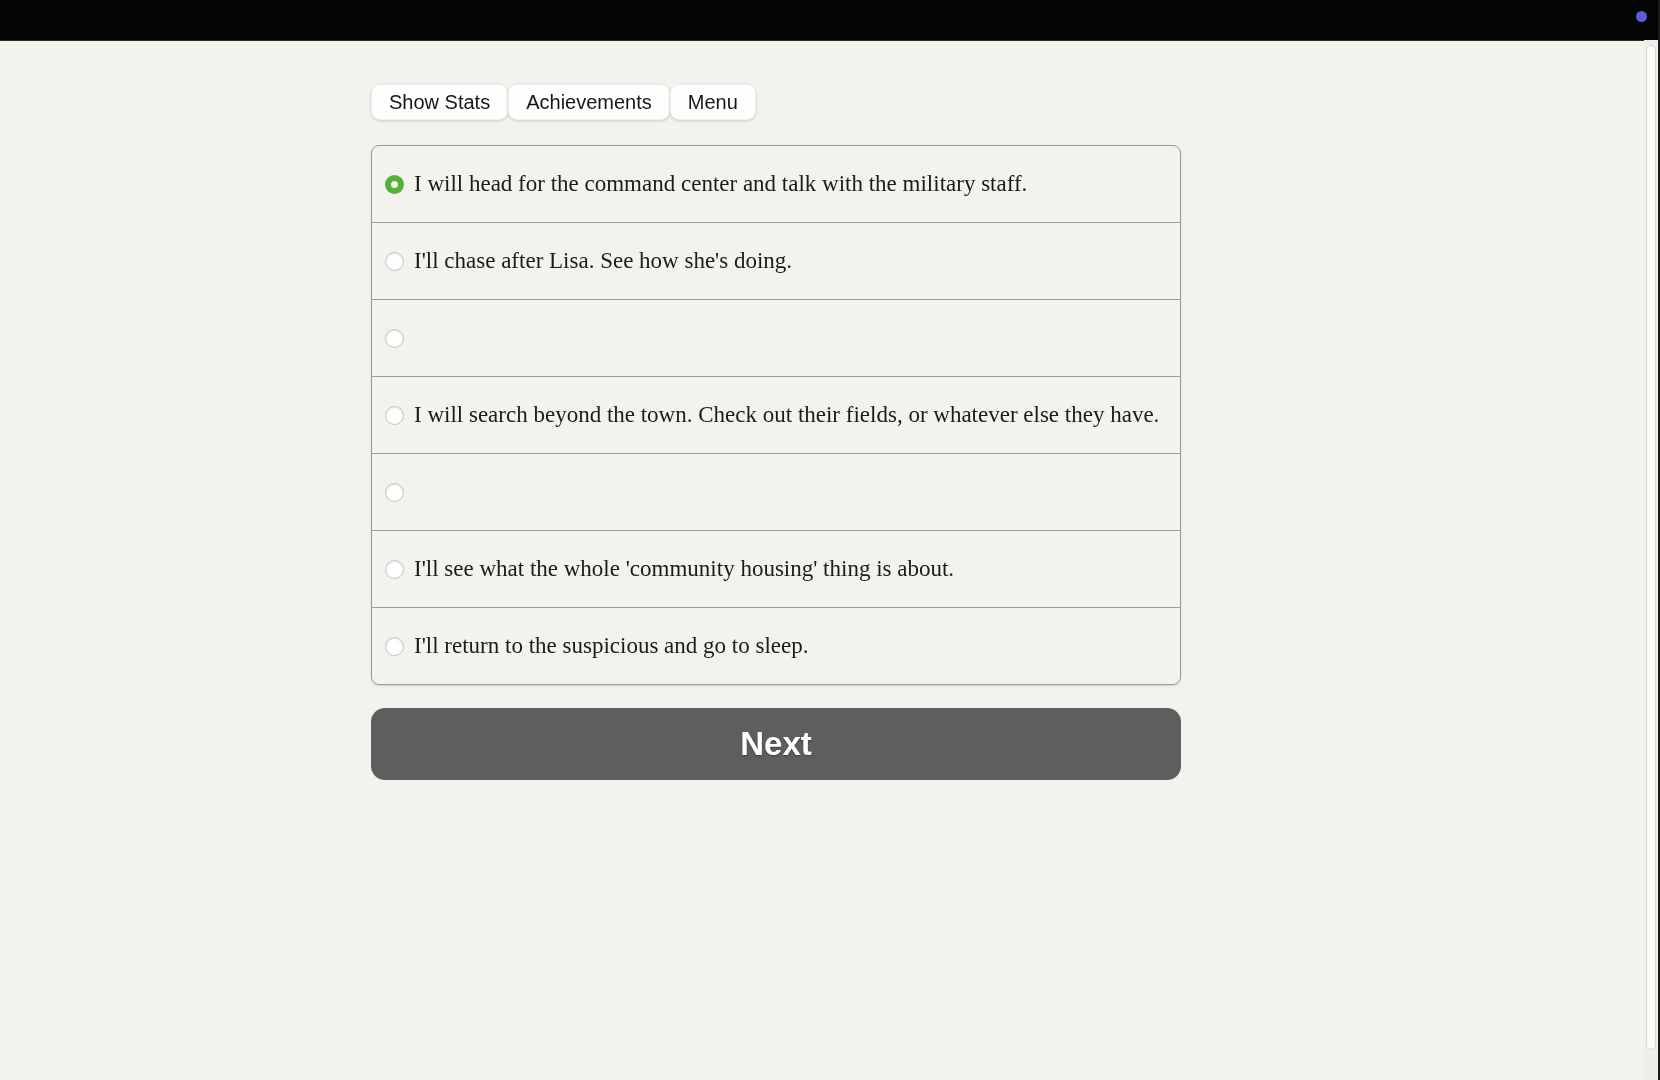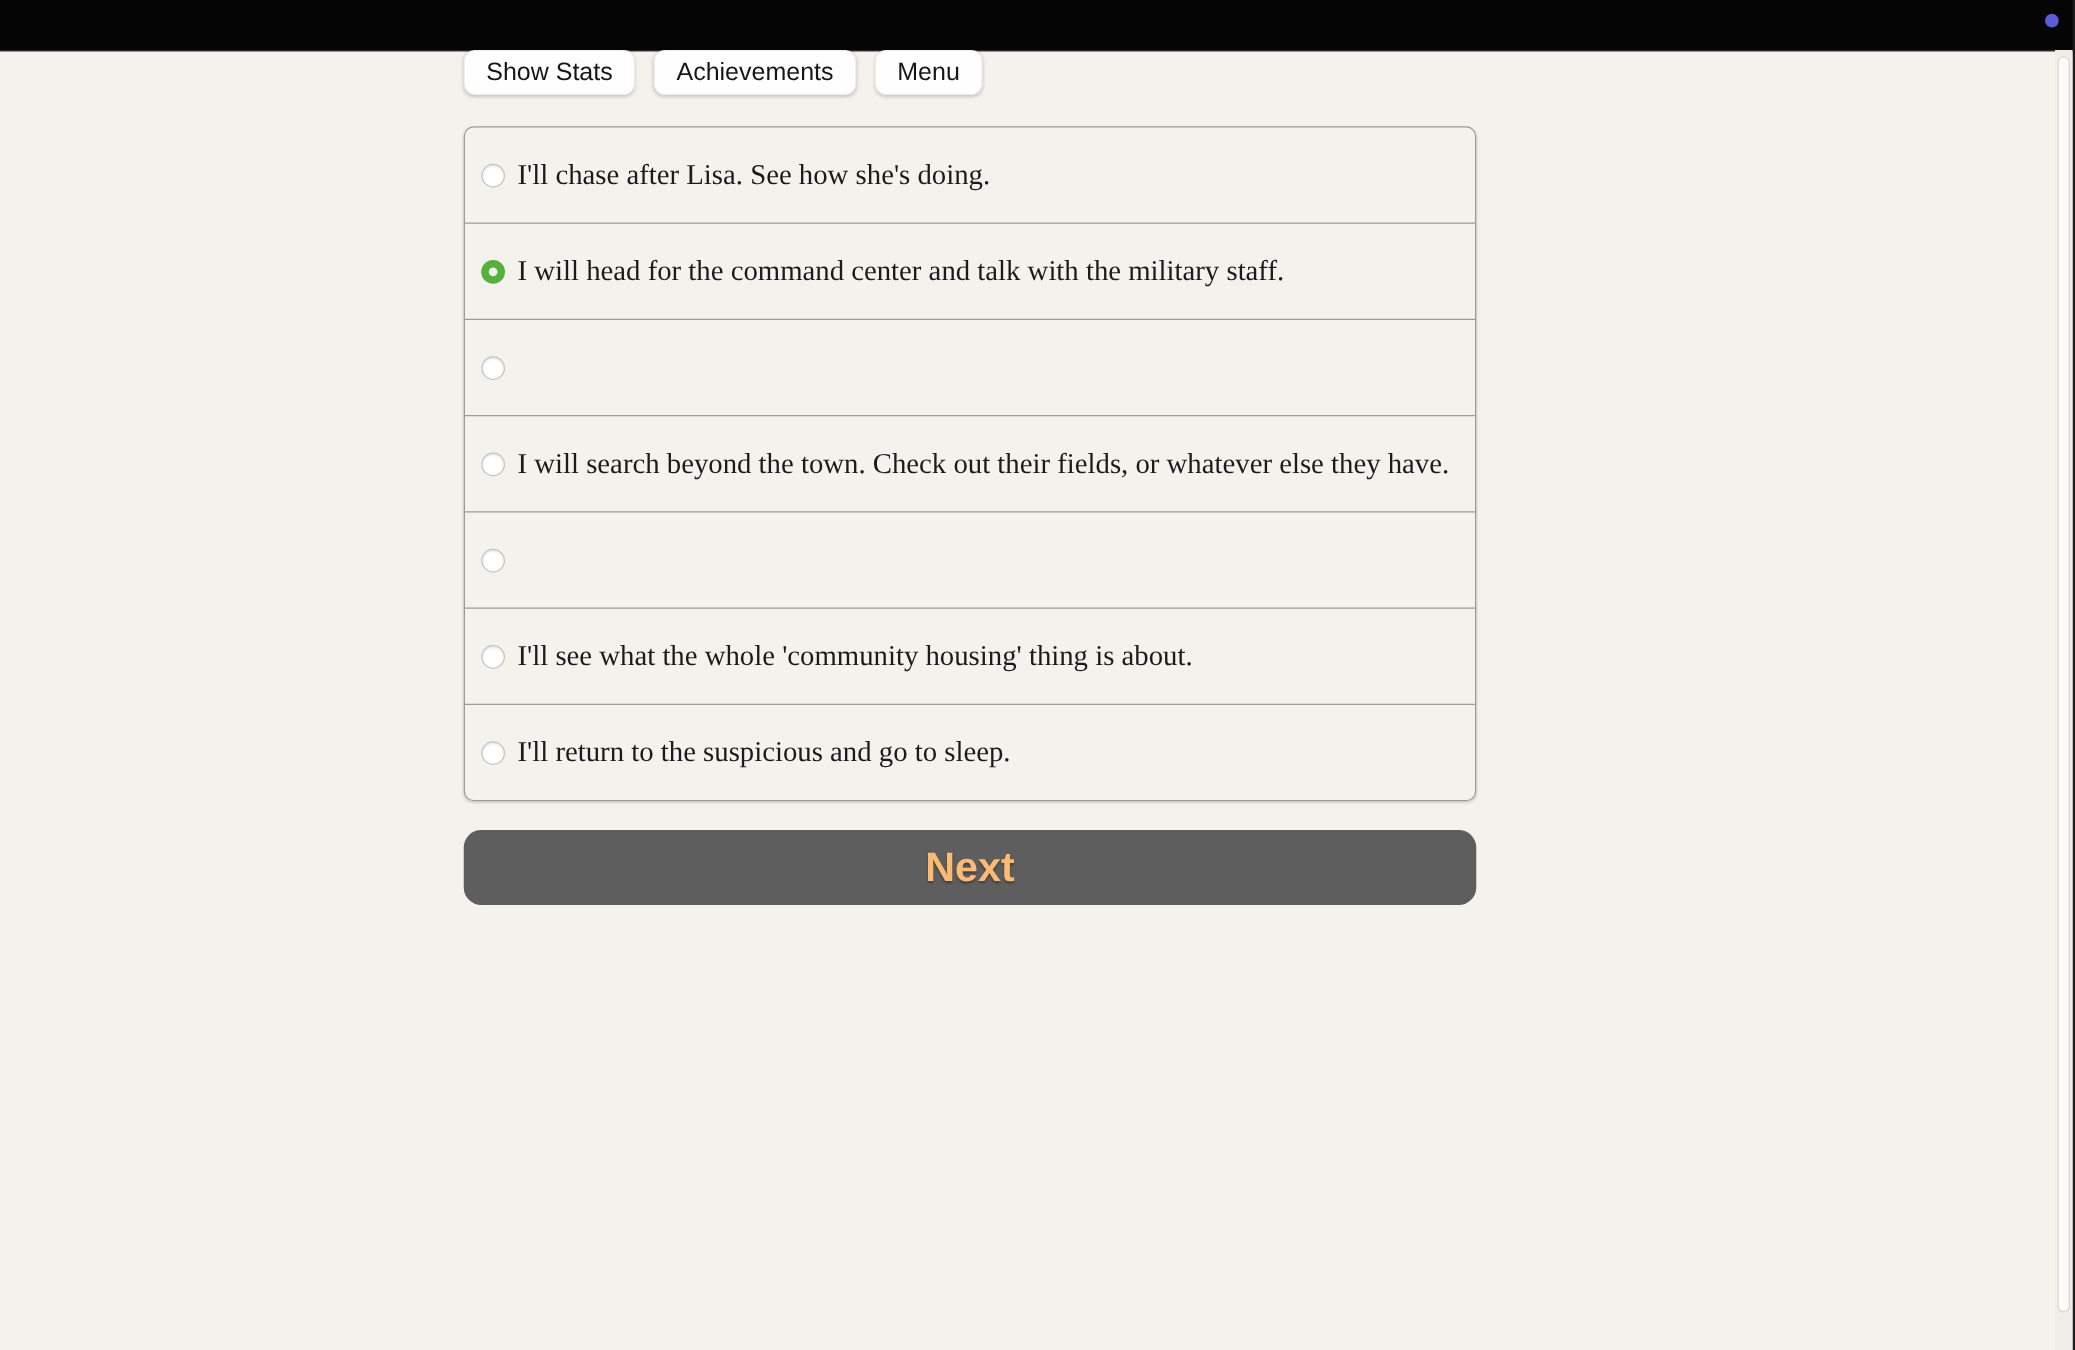--- a/index.html
+++ b/index.html
@@ -46,22 +46,22 @@
     border-radius: 6px;
     box-sizing: border-box;
   }
   .content {
     position: absolute;
     left: 371px;
     top: 40px;
     width: 810px;
   }
   .btn-row {
+    margin-top: 44px;
     display: flex;
-    gap: 15px;
     align-items: center;
   }
   .ui-btn {
     background: #fefefe;
     border: 1px solid #f0efec;
     border-radius: 9px;
     box-shadow: 0 1px 3px rgba(0,0,0,0.18);
     font-family: "Liberation Sans", sans-serif;
     font-size: 20px;
     color: #161616;
@@ -120,25 +120,25 @@
   }
   .choice-text {
     font-family: "Liberation Serif", serif;
     font-size: 23px;
     color: #1b1b1b;
     line-height: 28px;
   }
   .next-btn {
     margin-top: 23px;
     width: 810px;
-    height: 60px;
+    height: 72px;
     background: #5e5e5e;
     border: none;
     border-radius: 14px;
-    color: #fdba74;
+    color: #ffffff;
     font-family: "Liberation Sans", sans-serif;
     font-size: 33px;
     font-weight: bold;
     text-shadow: 0 1px 2px rgba(0,0,0,0.35);
     cursor: pointer;
   }
 </style>
 </head>
 <body>
 
@@ -156,31 +156,31 @@
 
   <div class="btn-row">
     <button class="ui-btn">Show Stats</button>
     <button class="ui-btn">Achievements</button>
     <button class="ui-btn">Menu</button>
   </div>
 
 
   <div class="choices-box" id="choices-box">
   <label class="choice-row">
-    <span class="radio"></span>
-    <span class="choice-text">I'll chase after Lisa. See how she's doing.</span>
-  </label>
-
-  <label class="choice-row">
     <span class="radio selected" style="background: rgb(88, 176, 60);"></span>
     <span class="choice-text">I will head for the command center and talk with the military staff.</span>
   </label>
 
   <label class="choice-row">
     <span class="radio"></span>
+    <span class="choice-text">I'll chase after Lisa. See how she's doing.</span>
+  </label>
+
+  <label class="choice-row">
+    <span class="radio"></span>
   </label>
 
   <label class="choice-row">
     <span class="radio"></span>
     <span class="choice-text">I will search beyond the town. Check out their fields, or whatever else they have.</span>
   </label>
 
   <label class="choice-row">
     <span class="radio"></span>
   </label>

